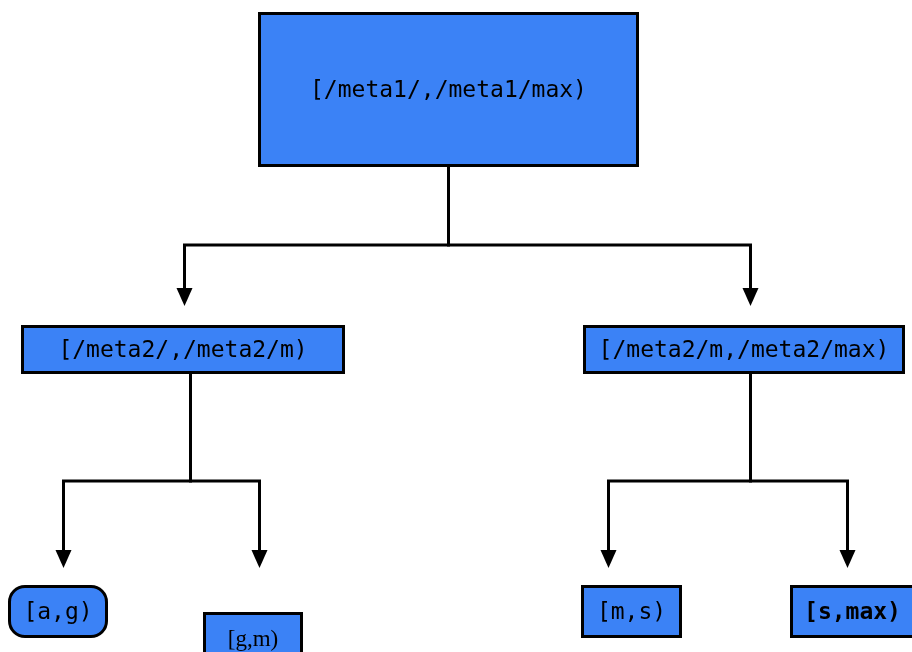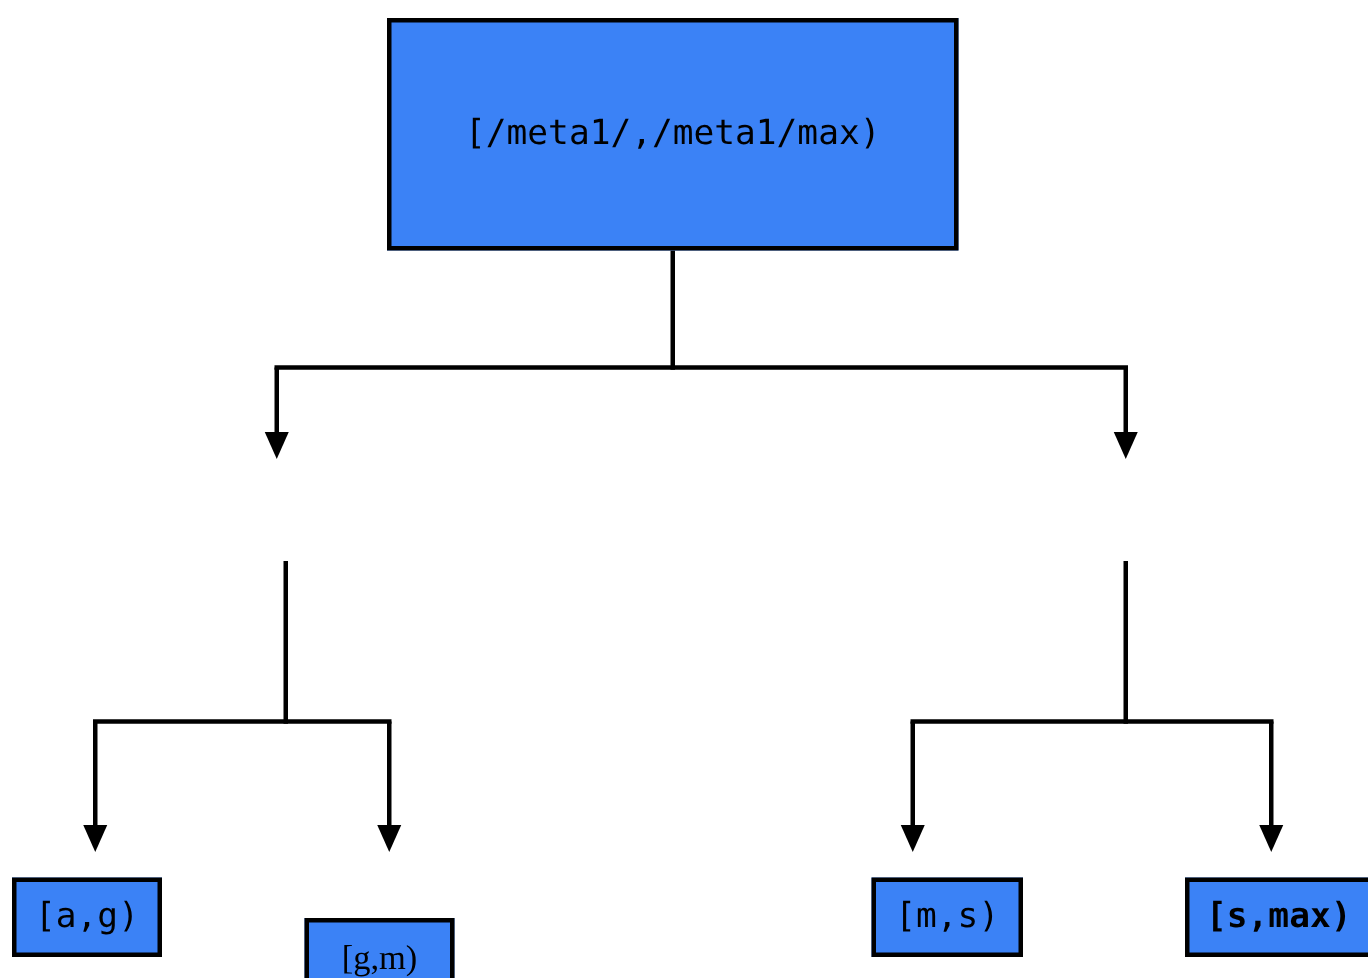--- a/index.html
+++ b/index.html
@@ -66,20 +66,21 @@
     top: 325px;
     width: 322px;
     height: 49px;
   }
   
   #node-leaf-ag {
     left: 8px;
     top: 585px;
     width: 100px;
     height: 53px;
+    border-radius: 17px;
   }
   #node-leaf-gm {
     left: 203px;
     top: 612px;
     width: 100px;
     height: 53px;
     font-family: Liberation Serif, serif;
   }
   #node-leaf-ms {
     left: 553px;
@@ -132,21 +133,27 @@
       <polygon points="600.5,550 616.5,550 608.5,568" fill="#000000"></polygon>
       <line x1="847.5" y1="481" x2="847.5" y2="551" stroke="#000000" stroke-width="3"></line>
       <polygon points="839.5,550 855.5,550 847.5,568" fill="#000000"></polygon>
     </g>
   </svg>
 
   <div class="node-box" id="node-root">
     <span class="node-label">[/meta1/,/meta1/max)</span>
   </div>
 
+  <div class="node-box" id="node-mid-left">
+    <span class="node-label">[/meta2/,/meta2/m)</span>
+  </div>
 
+  <div class="node-box" id="node-mid-right">
+    <span class="node-label">[/meta2/m,/meta2/max)</span>
+  </div>
 
   <div class="node-box" id="node-leaf-ag">
     <span class="node-label">[a,g)</span>
   </div>
 
   <div class="node-box" id="node-leaf-gm">
     <span class="node-label">[g,m)</span>
   </div>
 
   <div class="node-box" id="node-leaf-ms">

